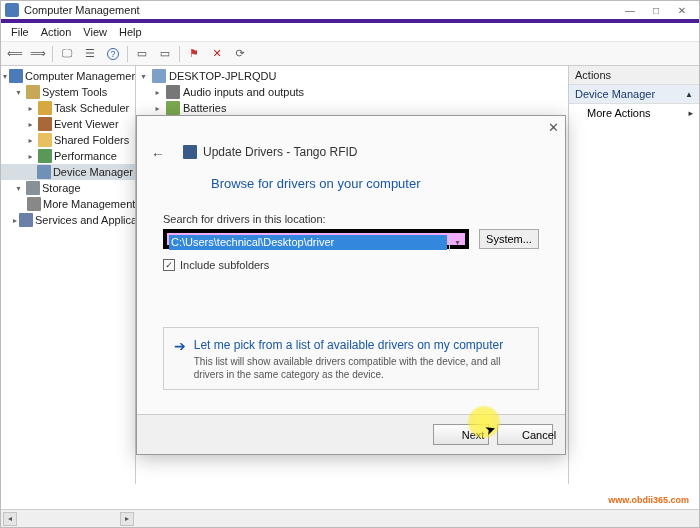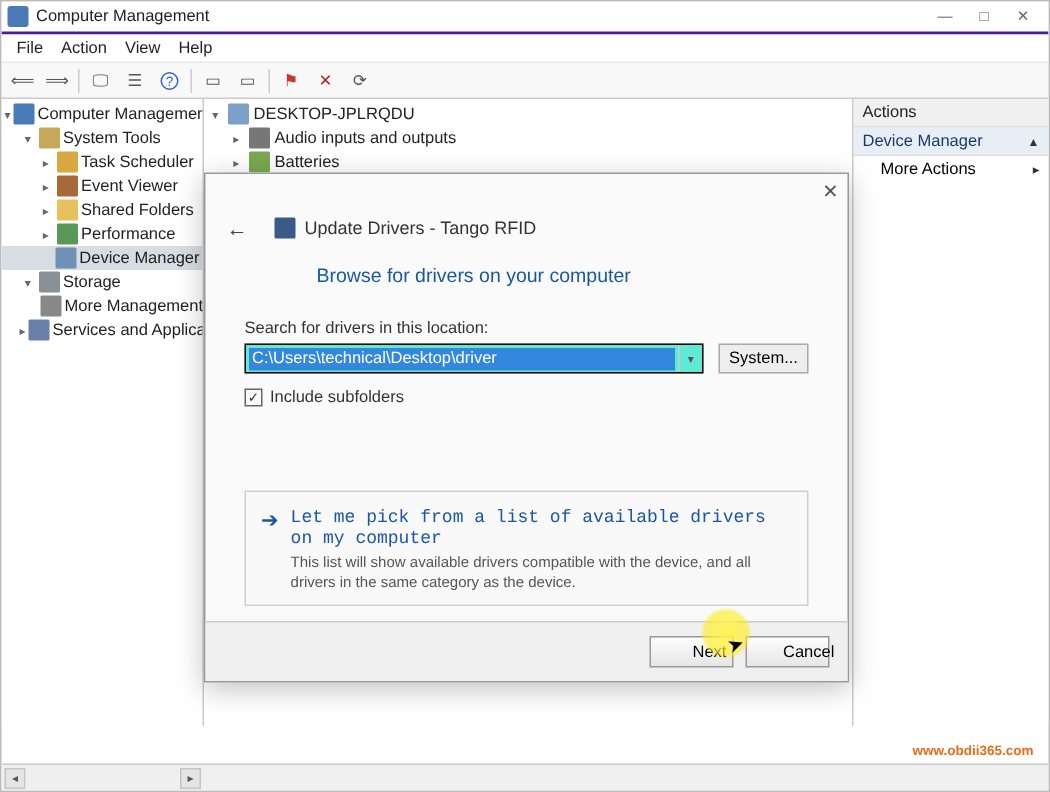--- a/index.html
+++ b/index.html
@@ -1,18 +1,18 @@
 <!DOCTYPE html>
 <html><head>
 <meta charset="utf-8">
 <style>
 * { margin:0; padding:0; box-sizing:border-box; font-family:"Segoe UI",Tahoma,sans-serif; font-size:11px; }
 body { width:700px; height:528px; background:#fff; overflow:hidden; position:relative; border:1px solid #bbb; }
 
-.titlebar { height:22px; background:#fff; display:flex; align-items:center; padding:0 4px; border-bottom:2px solid #4c1d95; }
+.titlebar { height:22px; background:#fff; display:flex; align-items:center; padding:0 4px; border-bottom:4px solid #4c1d95; }
 .titlebar .app-icon { width:14px; height:14px; background:#4a7ab8; margin-right:5px; border-radius:2px; }
 .titlebar .title { flex:1; color:#222; }
 .titlebar .win-btn { width:26px; height:18px; display:flex; align-items:center; justify-content:center; color:#666; font-size:10px; }
 
 .menubar { height:19px; background:#fff; display:flex; align-items:center; padding:0 4px; border-bottom:1px solid #e8e8e8; }
 .menubar span { padding:0 6px; color:#222; }
 
 .toolbar { height:24px; background:#f8f8f8; display:flex; align-items:center; padding:0 3px; border-bottom:1px solid #ccc; gap:1px; }
 .toolbar .tb-btn { width:22px; height:20px; display:flex; align-items:center; justify-content:center; color:#555; font-size:11px; }
 .toolbar .tb-sep { width:1px; height:16px; background:#ccc; margin:0 2px; }
@@ -52,30 +52,30 @@
 .modal-top { height:22px; display:flex; align-items:center; padding:0 6px; }
 .modal-top .close { margin-left:auto; font-size:13px; color:#555; }
 .modal-header { display:flex; align-items:center; padding:4px 10px 14px 10px; }
 .modal-header .back { font-size:14px; color:#444; padding:2px 4px; }
 .modal-header .dicon { width:14px; height:14px; background:#3a5a8a; margin:0 6px 0 14px; border-radius:1px; }
 .modal-header .title { font-size:12px; color:#333; }
 .modal-body { padding:0 26px; }
 .modal-body h2 { font-size:13px; font-weight:normal; color:#1957a6; margin-bottom:22px;margin-left:48px; }
 .field-label { font-size:11px; color:#333; margin-bottom:4px; display:block; }
 .field-row { display:flex; gap:10px; margin-bottom:10px; }
-.combo { flex:1; height:20px; border:1px solid #000000; position:relative; background:#5eead4; }
+.combo { flex:1; height:20px; border:4px solid #000000; position:relative; background:#f0abfc; }
 .combo .val { position:absolute; left:2px; top:2px; right:18px; height:15px; background:#3388dd; color:#fff; padding:0 2px; font-size:11px; line-height:15px; overflow:hidden; }
 .combo .dd { position:absolute; right:0; top:0; width:16px; height:18px; display:flex; align-items:center; justify-content:center; font-size:8px; color:#555; border-left:1px solid #ccc; }
 .browse-btn { width:60px; height:20px; background:#eee; border:1px solid #aaa; display:flex; align-items:center; justify-content:center; font-size:11px; }
 .chk-row { display:flex; align-items:center; font-size:11px; color:#333; }
 .chk-row .cb { width:12px; height:12px; border:1px solid #666; margin-right:5px; display:flex; align-items:center; justify-content:center; font-size:9px; color:#333; }
 
 .option-box { margin-top:56px; border:1px solid #cfcfcf; background:#f9f9f9; padding:10px 10px 8px 10px; display:flex; gap:8px; }
 .option-box .arrow { color:#1957a6; font-size:14px; width:16px; }
-.option-box .txt .t1 { color:#1957a6; font-size:12px; margin-bottom:3px;font-family:Liberation Mono, monospace; }
+.option-box .txt .t1 { color:#1957a6; font-size:12px; margin-bottom:3px; }
 .option-box .txt .t2 { color:#555; font-size:10px; line-height:13px; }
 
 .modal-footer { position:absolute; bottom:0; left:0; right:0; height:40px; background:#f0f0f0; border-top:1px solid #ccc; display:flex; align-items:center; justify-content:flex-end; padding:0 12px; gap:8px; }
 .modal-footer button { width:56px; height:21px; background:linear-gradient(#fdfdfd,#e6e6e6); border:1px solid #999; font-size:11px;padding-left:24px; }
 
 .highlight { position:absolute; left:466px; top:404px; width:34px; height:34px; border-radius:50%; background:radial-gradient(rgba(255,245,80,0.95),rgba(255,235,30,0.6) 60%,rgba(255,235,30,0) 72%); pointer-events:none; }
 .cursor-arrow { position:absolute; left:484px; top:421px; font-size:13px; color:#000; transform:rotate(-20deg); pointer-events:none; }
 
 .logo { position:absolute; right:10px; bottom:22px; text-align:center; font-family:Arial,sans-serif; pointer-events:none; }
 .logo .circle { width:46px; height:46px; border:3px solid #e86d19; border-radius:50%; display:flex; align-items:center; justify-content:center; margin:0 auto 2px; position:relative; }

